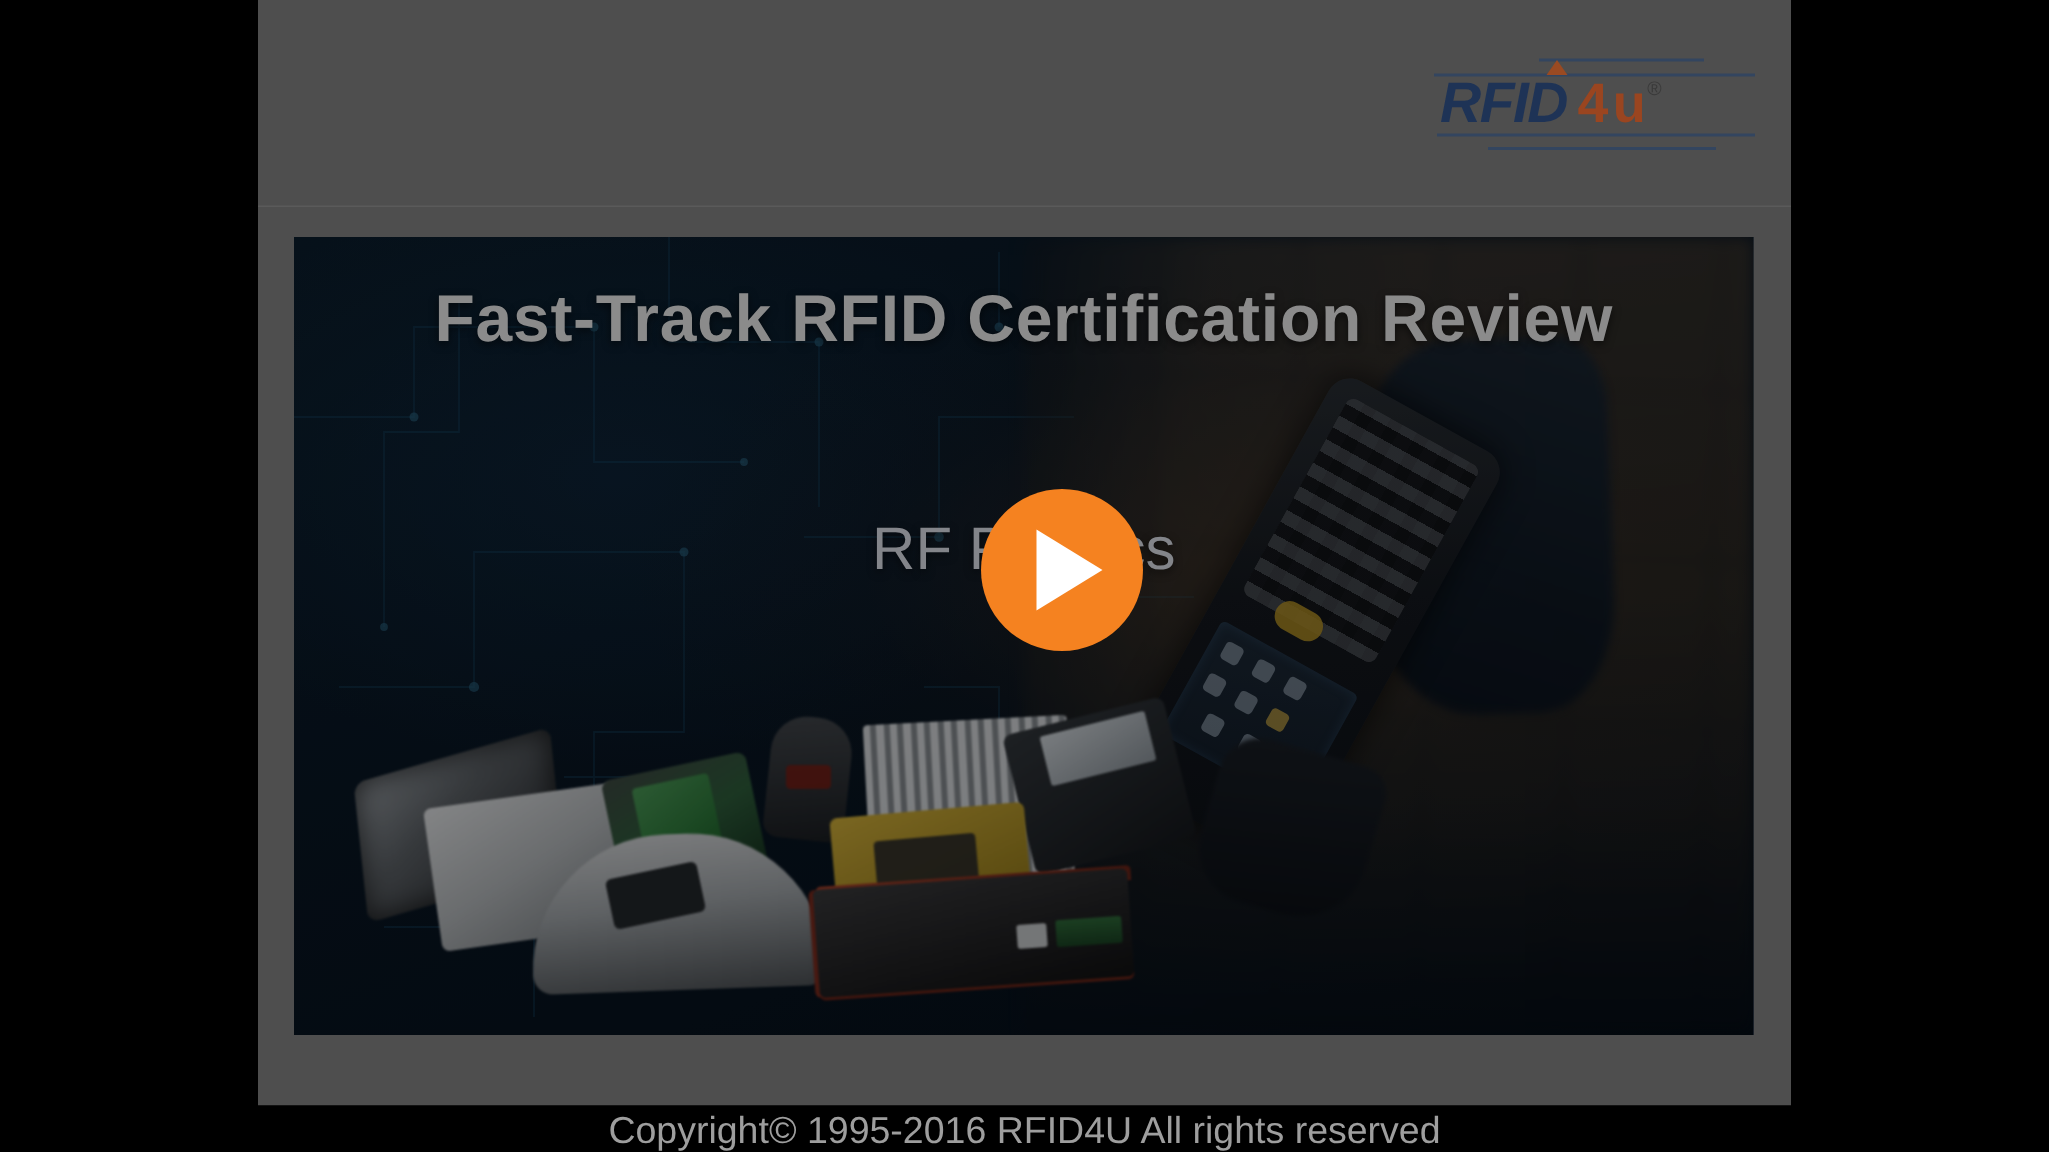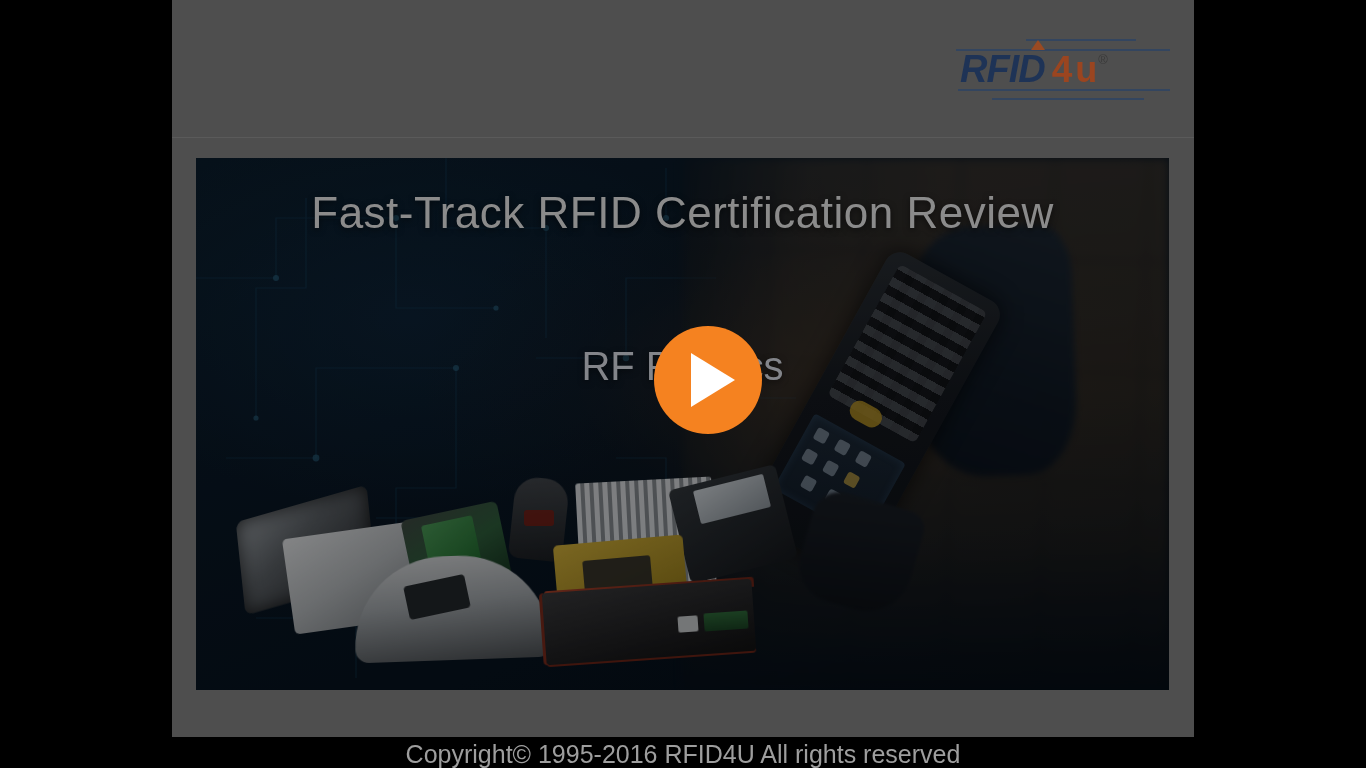--- a/index.html
+++ b/index.html
@@ -358,21 +358,21 @@
   }
 
   
   #slide-title {
     position: absolute;
     left: 0;
     right: 0;
     top: 30px;
     text-align: center;
     font-family: "Liberation Sans", sans-serif;
-    font-weight: normal;
+    font-weight: bold;
     font-size: 44px;
     letter-spacing: 0.5px;
     color: #8b8b8b;
     text-shadow: 0 2px 6px rgba(0,0,0,0.55);
     white-space: nowrap;
   }
 
   #slide-subtitle {
     position: absolute;
     left: 0;

